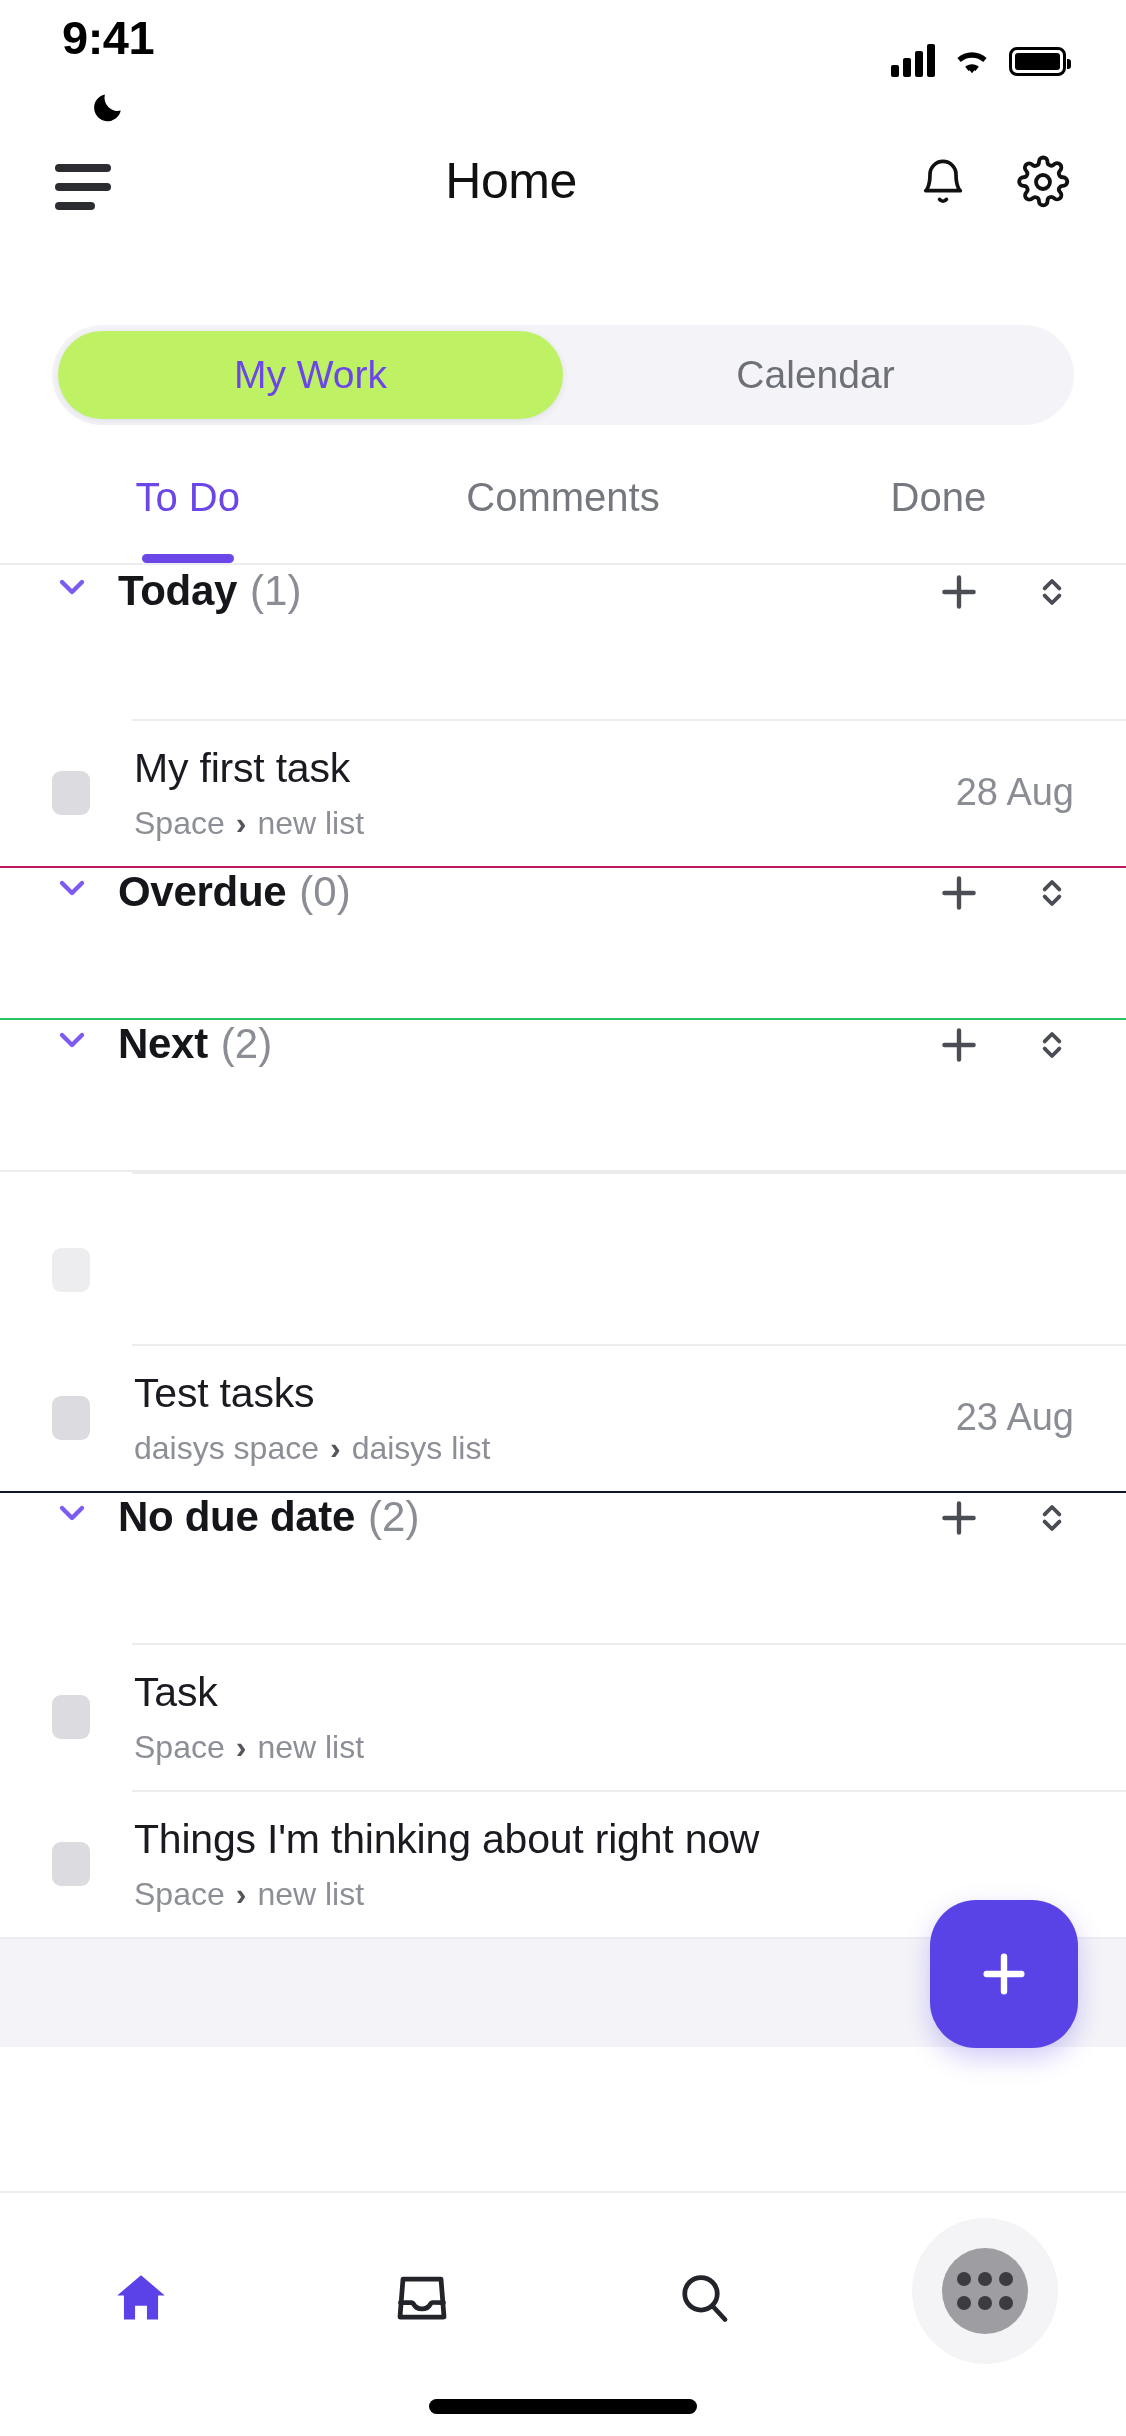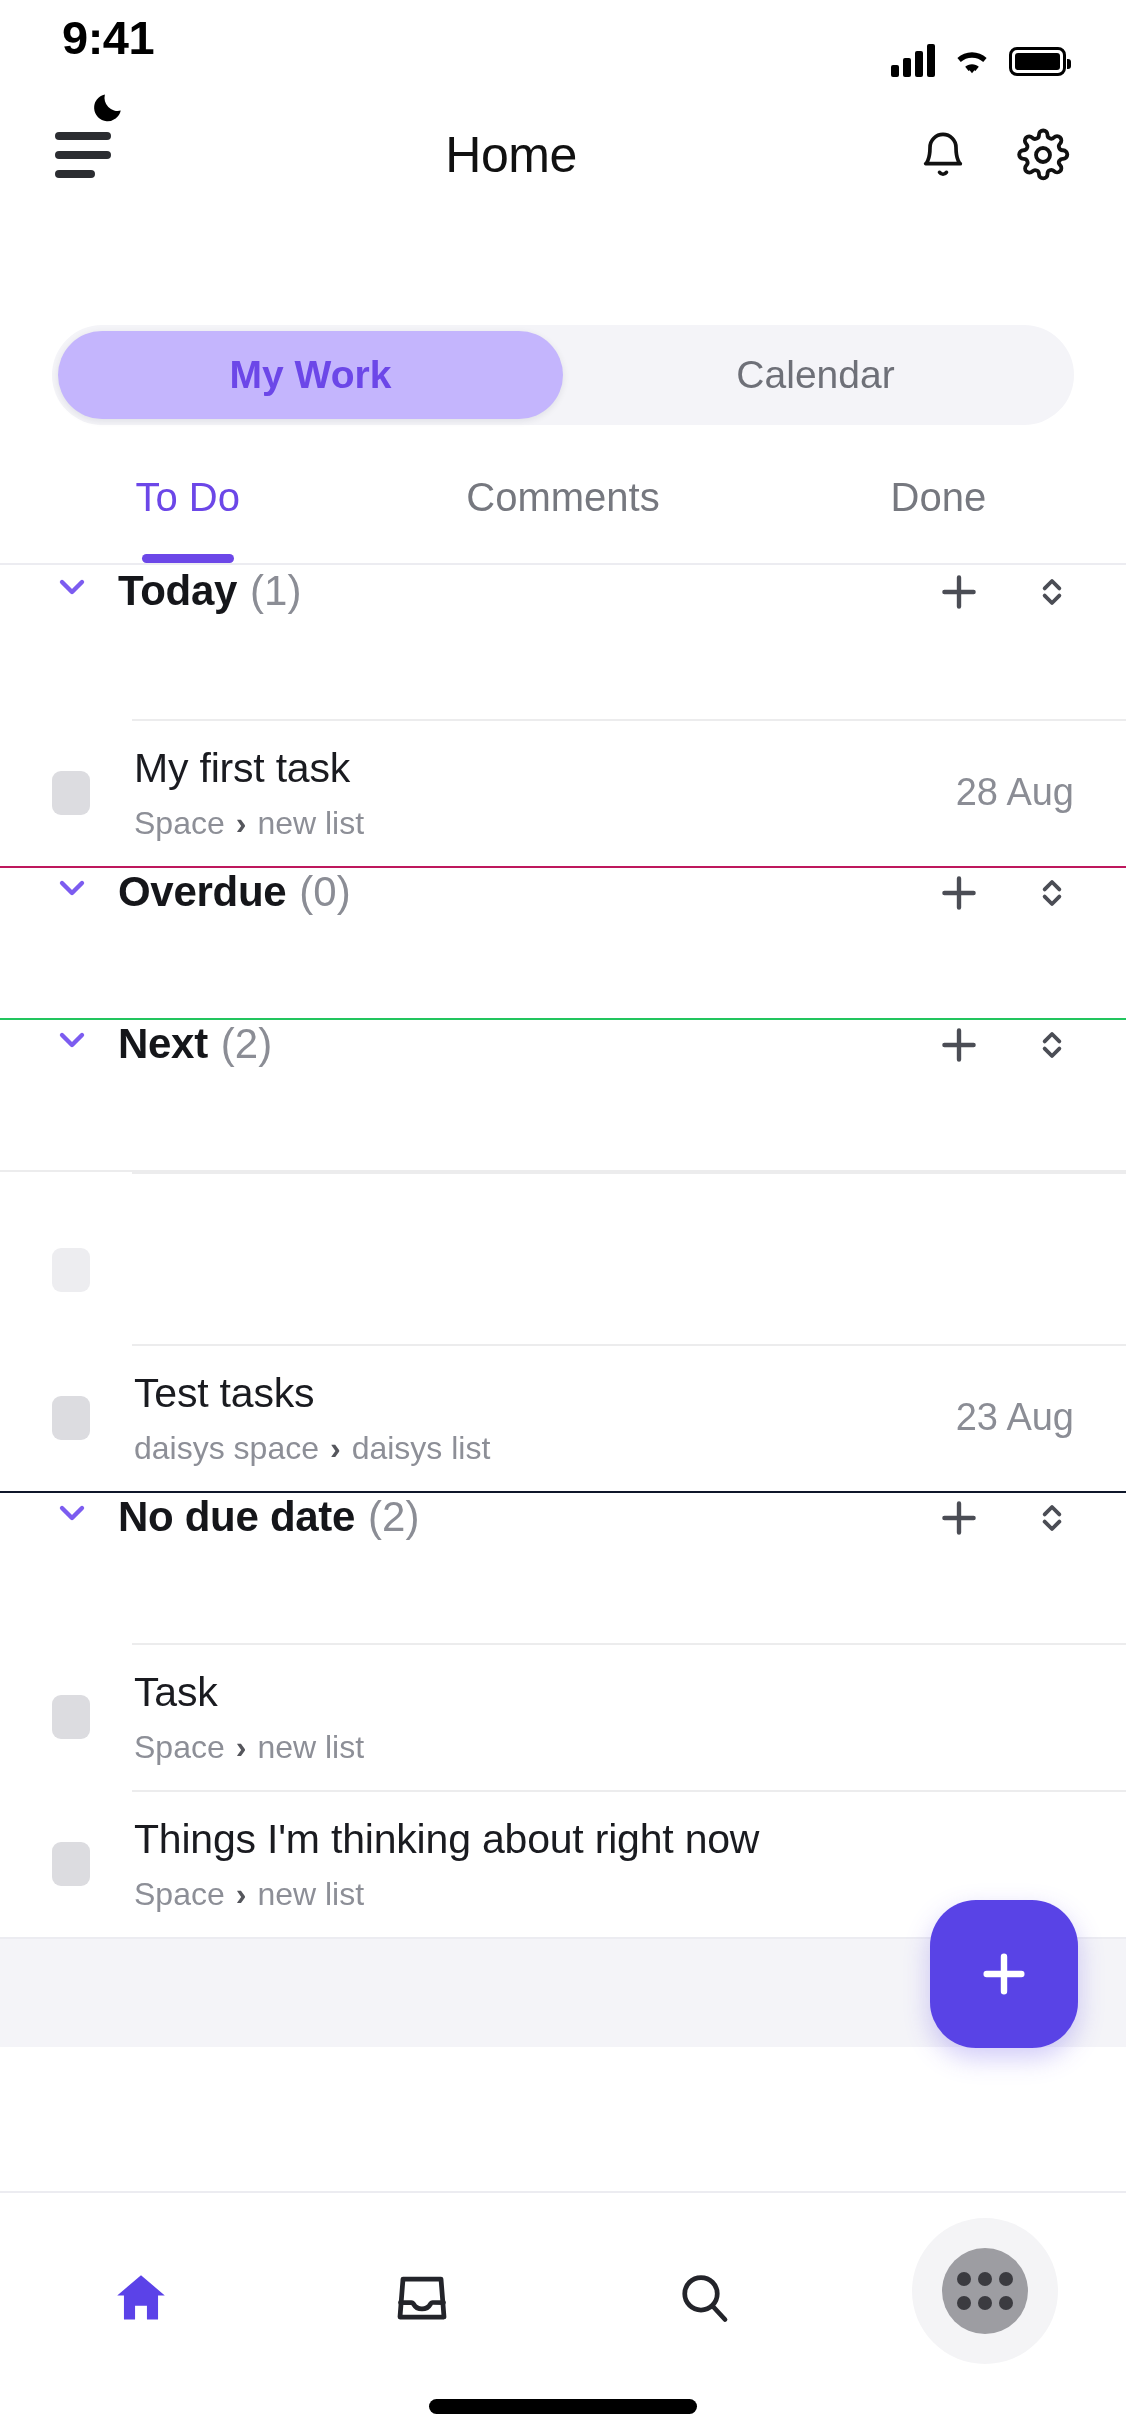--- a/index.html
+++ b/index.html
@@ -36,21 +36,21 @@
   }
   .battery::after {
     content:""; position:absolute; right:-8px; top: 9px; width:4px; height:10px;
     background:#000; border-radius: 0 3px 3px 0;
   }
   .battery i { display:block; width: 100%; height: 100%; background:#000; border-radius: 3px; }
 
   
   .header {
     position: absolute; top: 100px; left: 0; right: 0; height: 110px;
-    display: flex; align-items: center; padding: 0 55px; gap: 32px;
+    display: flex; align-items: flex-end; padding: 0 55px; gap: 32px;
   }
   .hamburger { width: 62px; display: flex; flex-direction: column; gap: 11px; cursor: pointer; }
   .hamburger span { display:block; height: 8px; background: #2b2d31; border-radius: 4px; }
   .hamburger span:nth-child(1){ width: 56px; }
   .hamburger span:nth-child(2){ width: 56px; }
   .hamburger span:nth-child(3){ width: 40px; }
   .header-title {
     flex: 1; text-align: center; font-size: 50px; color: #111; font-weight: 400;
     letter-spacing: -0.5px; margin-left: -10px;
   }
@@ -60,21 +60,21 @@
   
   .segmented {
     position: absolute; top: 325px; left: 52px; right: 52px; height: 100px;
     background: #f4f4f8; border-radius: 50px; display: flex; padding: 6px;
   }
   .seg {
     flex: 1; display:flex; align-items:center; justify-content:center;
     font-size: 39px; color: #6e7078; border-radius: 46px; cursor: pointer;
   }
   .seg.active {
-    background: #c4b5fd; color: #6c47e8; font-weight: 700;
+    background: #bef264; color: #6c47e8; font-weight: 400;
     box-shadow: 0 2px 7px rgba(16,22,48,0.09);
   }
 
   
   .tabs {
     position: absolute; top: 455px; left: 0; right: 0; height: 110px;
     display: flex; border-bottom: 2px solid #ececf1;
   }
   .tab {
     flex: 1; display:flex; align-items: flex-start; justify-content:center;

